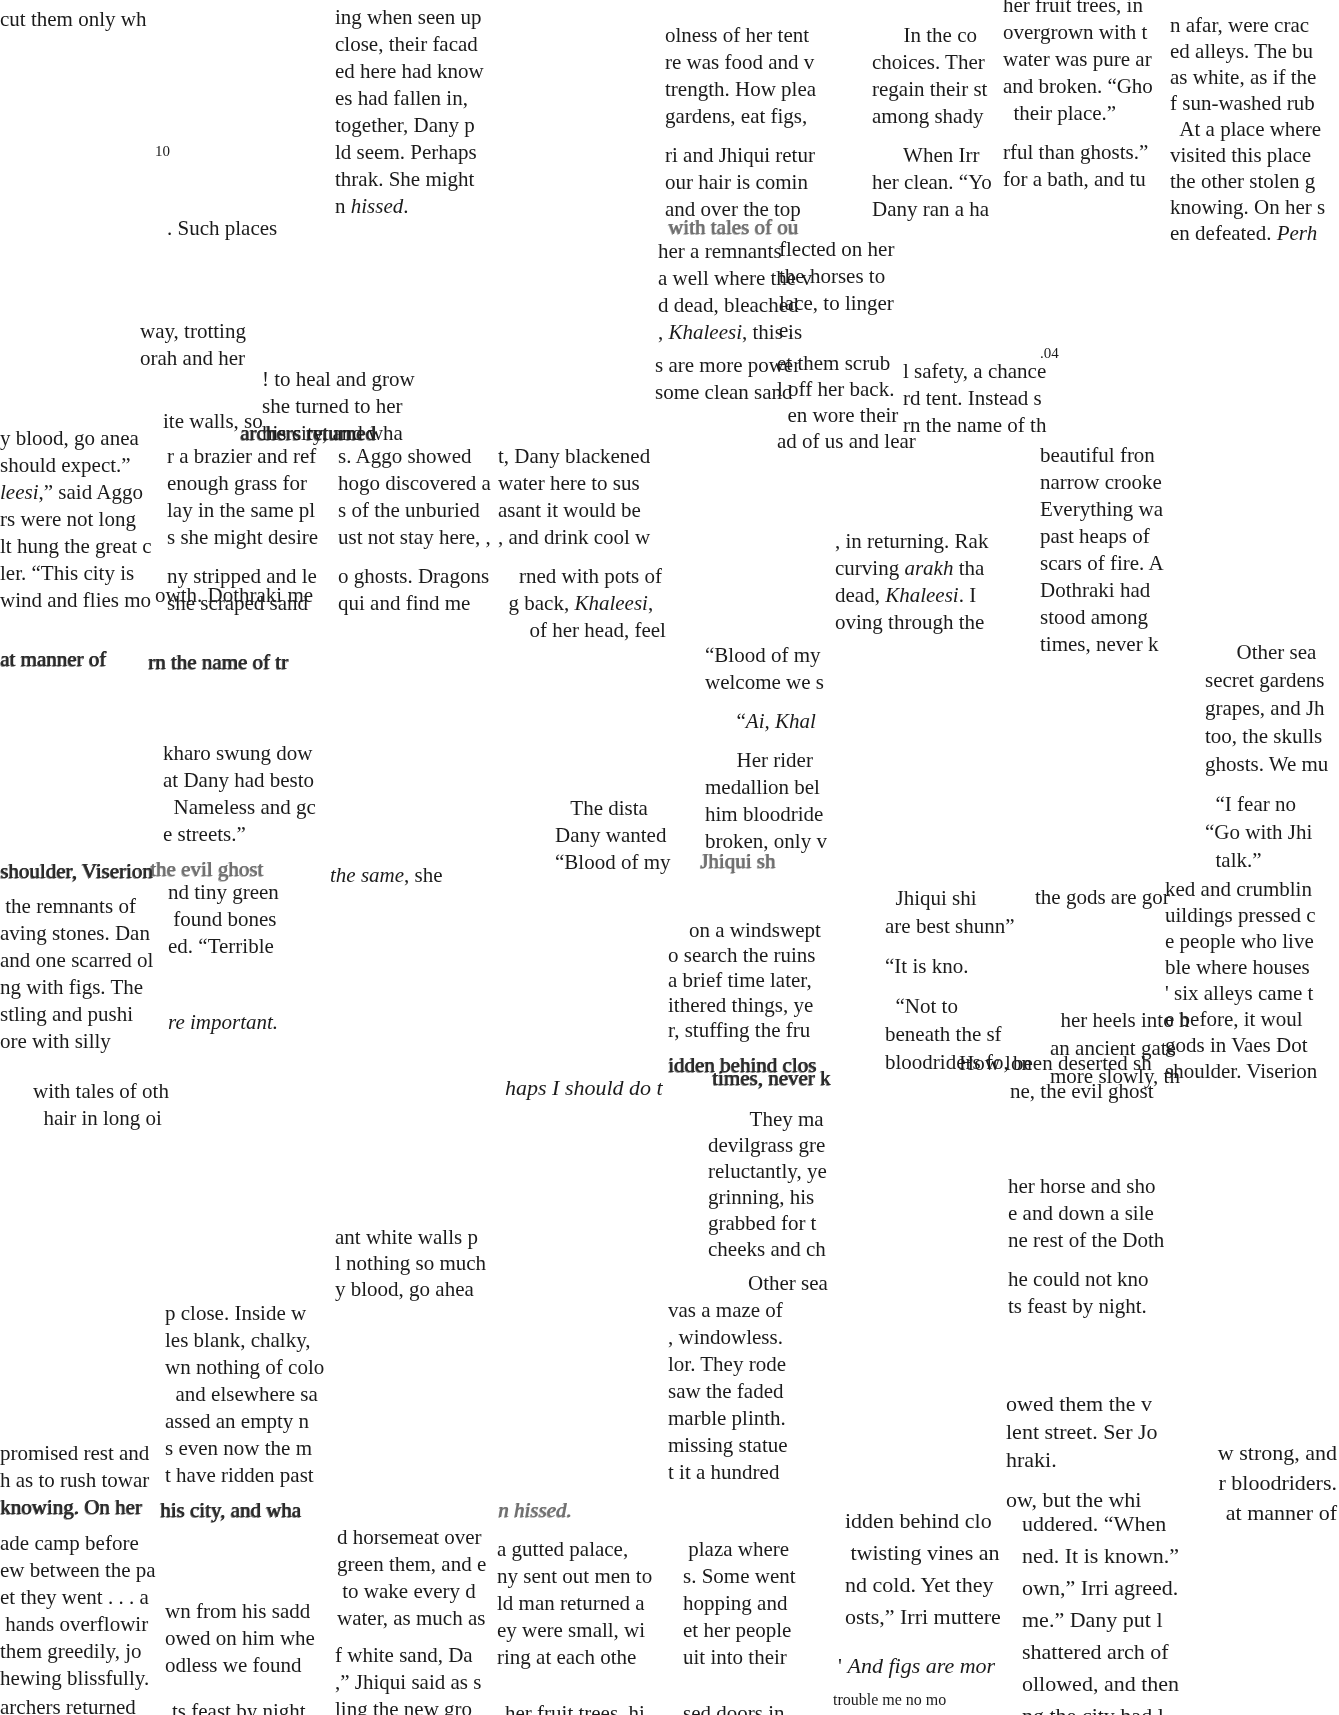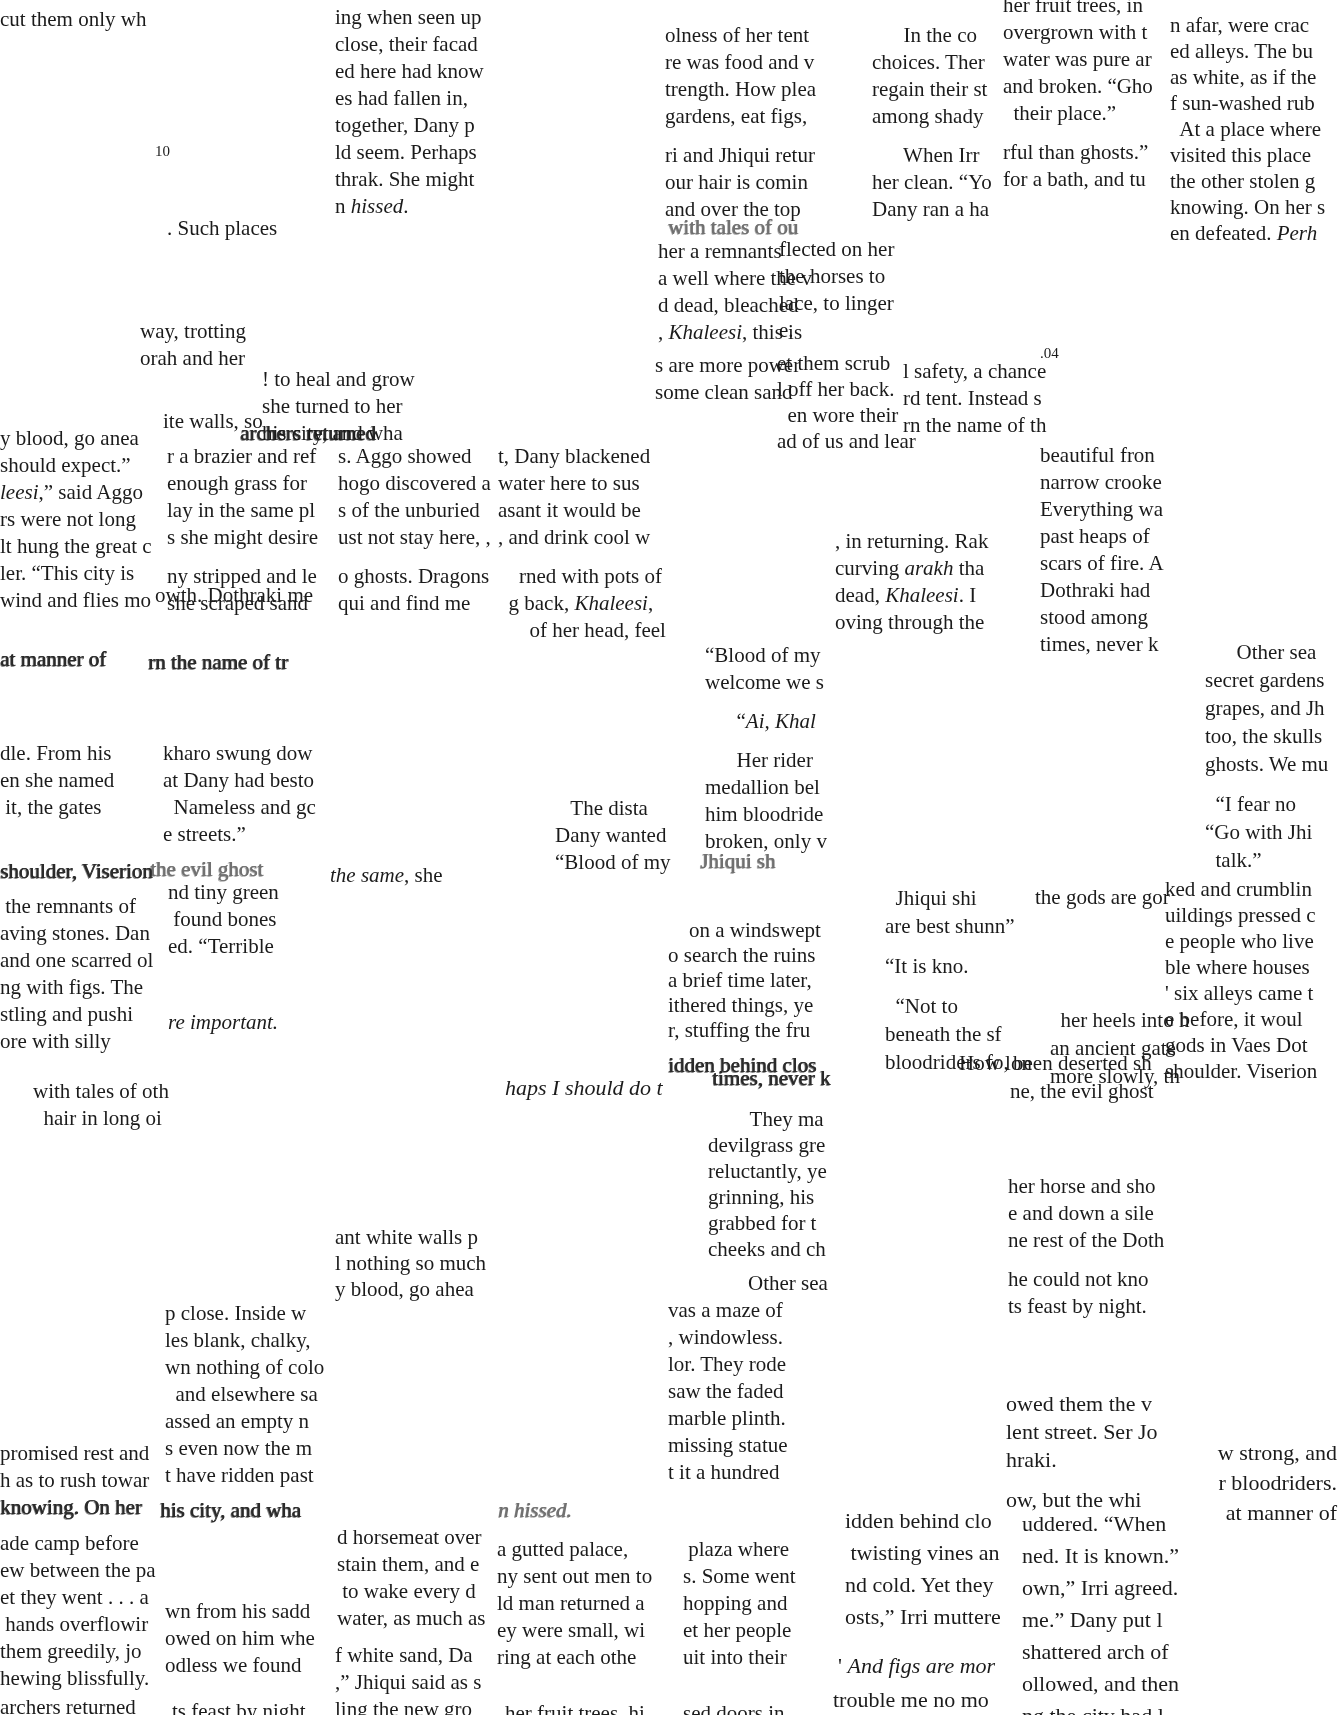--- a/index.html
+++ b/index.html
@@ -57,21 +57,20 @@
     <div class="frag overlap" style="left: 148px; top: 649px;"><span class="line">rn the name of tr</span></div>
     <div class="frag" style="left: 167px; top: 443px; line-height: 27px;"><span class="line">r a brazier and ref</span><span class="line">enough grass for</span><span class="line">lay in the same pl</span><span class="line">s she might desire</span><span class="spacer"></span><span class="line">ny stripped and le</span><span class="line">she scraped sand</span></div>
     <div class="frag" style="left: 155px; top: 582px;"><span class="line">owth. Dothraki me</span></div>
     <div class="frag" style="left: 338px; top: 443px; line-height: 27px;"><span class="line">s. Aggo showed</span><span class="line">hogo discovered a</span><span class="line">s of the unburied</span><span class="line">ust not stay here, ,</span><span class="spacer"></span><span class="line">o ghosts. Dragons</span><span class="line">qui and find me</span></div>
     <div class="frag" style="left: 498px; top: 443px; line-height: 27px;"><span class="line">t, Dany blackened</span><span class="line">water here to sus</span><span class="line">asant it would be</span><span class="line">, and drink cool w</span><span class="spacer"></span><span class="line">    rned with pots of</span><span class="line">  g back, <i>Khaleesi</i>,</span><span class="line">      of her head, feel</span></div>
     <div class="frag" style="left: 1040px; top: 442px; line-height: 27px;"><span class="line">beautiful fron</span><span class="line">narrow crooke</span><span class="line">Everything wa</span><span class="line">past heaps of</span><span class="line">scars of fire. A</span><span class="line">Dothraki had</span><span class="line">stood among</span><span class="line">times, never k</span></div>
     <div class="frag" style="left: 835px; top: 528px; line-height: 27px;"><span class="line">, in returning. Rak</span><span class="line">curving <i>arakh</i> tha</span><span class="line">dead, <i>Khaleesi</i>. I</span><span class="line">oving through the</span></div>
     <div class="frag" style="left: 705px; top: 642px; line-height: 27px;"><span class="line">“Blood of my</span><span class="line">welcome we s</span><span class="spacer"></span><span class="line">      “<i>Ai, Khal</i></span><span class="spacer"></span><span class="line">      Her rider</span><span class="line">medallion bel</span><span class="line">him bloodride</span><span class="line">broken, only v</span></div>
     <div class="frag overlap faded" style="left: 700px; top: 848px;"><span class="line">Jhiqui sh</span></div>
     <div class="frag" style="left: 555px; top: 795px; line-height: 27px;"><span class="line">   The dista</span><span class="line">Dany wanted</span><span class="line">“Blood of my</span></div>
-    <div class="frag" style="left: 0px; top: 740px; line-height: 27px;"><span class="line">dle. From his</span><span class="line">en she named</span><span class="line"> it, the gates</span></div>
     <div class="frag" style="left: 163px; top: 740px; line-height: 27px;"><span class="line">kharo swung dow</span><span class="line">at Dany had besto</span><span class="line">  Nameless and gc</span><span class="line">e streets.”</span></div>
     <div class="frag overlap" style="left: 0px; top: 858px;"><span class="line">shoulder, Viserion</span></div>
     <div class="frag overlap faded" style="left: 150px; top: 856px;"><span class="line">the evil ghost</span></div>
     <div class="frag" style="left: 330px; top: 862px;"><span class="line"><i>the same</i>, she</span></div>
     <div class="frag" style="left: 0px; top: 893px; line-height: 27px;"><span class="line"> the remnants of</span><span class="line">aving stones. Dan</span><span class="line">and one scarred ol</span><span class="line">ng with figs. The</span><span class="line">stling and pushi</span><span class="line">ore with silly</span></div>
     <div class="frag" style="left: 168px; top: 879px; line-height: 27px;"><span class="line">nd tiny green</span><span class="line"> found bones</span><span class="line">ed. “Terrible</span></div>
     <div class="frag" style="left: 168px; top: 1009px;"><span class="line"><i>re important.</i></span></div>
     <div class="frag" style="left: 33px; top: 1078px; line-height: 27px;"><span class="line">with tales of oth</span><span class="line">  hair in long oi</span></div>
     <div class="frag" style="left: 885px; top: 884px; line-height: 28px;"><span class="line">  Jhiqui shi</span><span class="line">are best shunn”</span><span class="spacer"></span><span class="line">“It is kno.</span><span class="spacer"></span><span class="line">  “Not to</span><span class="line">beneath the sf</span><span class="line">bloodriders fo,</span></div>
     <div class="frag" style="left: 1035px; top: 884px;"><span class="line">the gods are gor</span></div>
@@ -91,26 +90,26 @@
     <div class="frag" style="left: 748px; top: 1270px;"><span class="line">Other sea</span></div>
     <div class="frag" style="left: 668px; top: 1297px; line-height: 27px;"><span class="line">vas a maze of</span><span class="line">, windowless.</span><span class="line">lor. They rode</span><span class="line">saw the faded</span><span class="line">marble plinth.</span><span class="line">missing statue</span><span class="line">t it a hundred</span></div>
     <div class="frag" style="left: 165px; top: 1300px; line-height: 27px;"><span class="line">p close. Inside w</span><span class="line">les blank, chalky,</span><span class="line">wn nothing of colo</span><span class="line">  and elsewhere sa</span><span class="line">assed an empty n</span><span class="line">s even now the m</span><span class="line">t have ridden past</span></div>
     <div class="frag" style="left: 0px; top: 1440px; line-height: 27px;"><span class="line">promised rest and</span><span class="line">h as to rush towar</span></div>
     <div class="frag overlap" style="left: 0px; top: 1494px;"><span class="line">knowing. On her</span></div>
     <div class="frag overlap" style="left: 160px; top: 1497px;"><span class="line">his city, and wha</span></div>
     <div class="frag" style="left: 0px; top: 1530px; line-height: 27px;"><span class="line">ade camp before</span><span class="line">ew between the pa</span><span class="line">et they went . . . a</span><span class="line"> hands overflowir</span><span class="line">them greedily, jo</span><span class="line">hewing blissfully.</span></div>
     <div class="frag" style="left: 0px; top: 1694px;"><span class="line">archers returned</span></div>
     <div class="frag" style="left: 165px; top: 1598px; line-height: 27px;"><span class="line">wn from his sadd</span><span class="line">owed on him whe</span><span class="line">odless we found</span></div>
     <div class="frag" style="left: 172px; top: 1698px;"><span class="line">ts feast by night.</span></div>
-    <div class="frag" style="left: 337px; top: 1524px; line-height: 27px;"><span class="line">d horsemeat over</span><span class="line">stain them, and e</span><span class="line"> to wake every d</span><span class="line">water, as much as</span></div>
+    <div class="frag" style="left: 337px; top: 1524px; line-height: 27px;"><span class="line">d horsemeat over</span><span class="line">green them, and e</span><span class="line"> to wake every d</span><span class="line">water, as much as</span></div>
     <div class="frag" style="left: 335px; top: 1642px; line-height: 27px;"><span class="line">f white sand, Da</span><span class="line">,” Jhiqui said as s</span><span class="line">ling the new gro</span></div>
     <div class="frag" style="left: 505px; top: 1700px;"><span class="line">her fruit trees, hi</span></div>
     <div class="frag overlap faded" style="left: 498px; top: 1497px;"><span class="line"><i>n hissed.</i></span></div>
     <div class="frag" style="left: 497px; top: 1536px; line-height: 27px;"><span class="line">a gutted palace, </span><span class="line">ny sent out men to</span><span class="line">ld man returned a</span><span class="line">ey were small, wi</span><span class="line">ring at each othe</span></div>
     <div class="frag" style="left: 683px; top: 1536px; line-height: 27px;"><span class="line"> plaza where</span><span class="line">s. Some went</span><span class="line">hopping and</span><span class="line">et her people</span><span class="line">uit into their</span></div>
     <div class="frag" style="left: 683px; top: 1700px;"><span class="line">sed doors in</span></div>
     <div class="frag" style="left: 845px; top: 1505px; font-size: 22px; line-height: 32px;"><span class="line">idden behind clo</span><span class="line"> twisting vines an</span><span class="line">nd cold. Yet they</span><span class="line">osts,” Irri muttere</span></div>
     <div class="frag" style="left: 838px; top: 1652px; font-size: 22px;"><span class="line">' <i>And figs are mor</i></span></div>
-    <div class="frag" style="left: 833px; top: 1686px; font-size: 22px;"><span class="line">trouble me no mo</span></div>
+    <div class="frag" style="left: 833px; top: 1686px; font-size: 16px;"><span class="line">trouble me no mo</span></div>
     <div class="frag" style="left: 1006px; top: 1390px; font-size: 22px; line-height: 28px;"><span class="line">owed them the v</span><span class="line">lent street. Ser Jo</span><span class="line">hraki.</span><span class="spacer"></span><span class="line">ow, but the whi</span></div>
     <div class="frag" style="left: 1022px; top: 1508px; font-size: 22px; line-height: 32px;"><span class="line">uddered. “When</span><span class="line">ned. It is known.”</span><span class="line">own,” Irri agreed. </span><span class="line">me.” Dany put l</span><span class="line">shattered arch of</span><span class="line">ollowed, and then</span><span class="line">ng the city had l</span></div>
     <div class="frag" style="right: 2px; text-align: right; top: 1438px; font-size: 22px; line-height: 30px;"><span class="line">w strong, and</span><span class="line">r bloodriders.</span><span class="line">at manner of</span></div>
   </div>
 
 </body></html>

